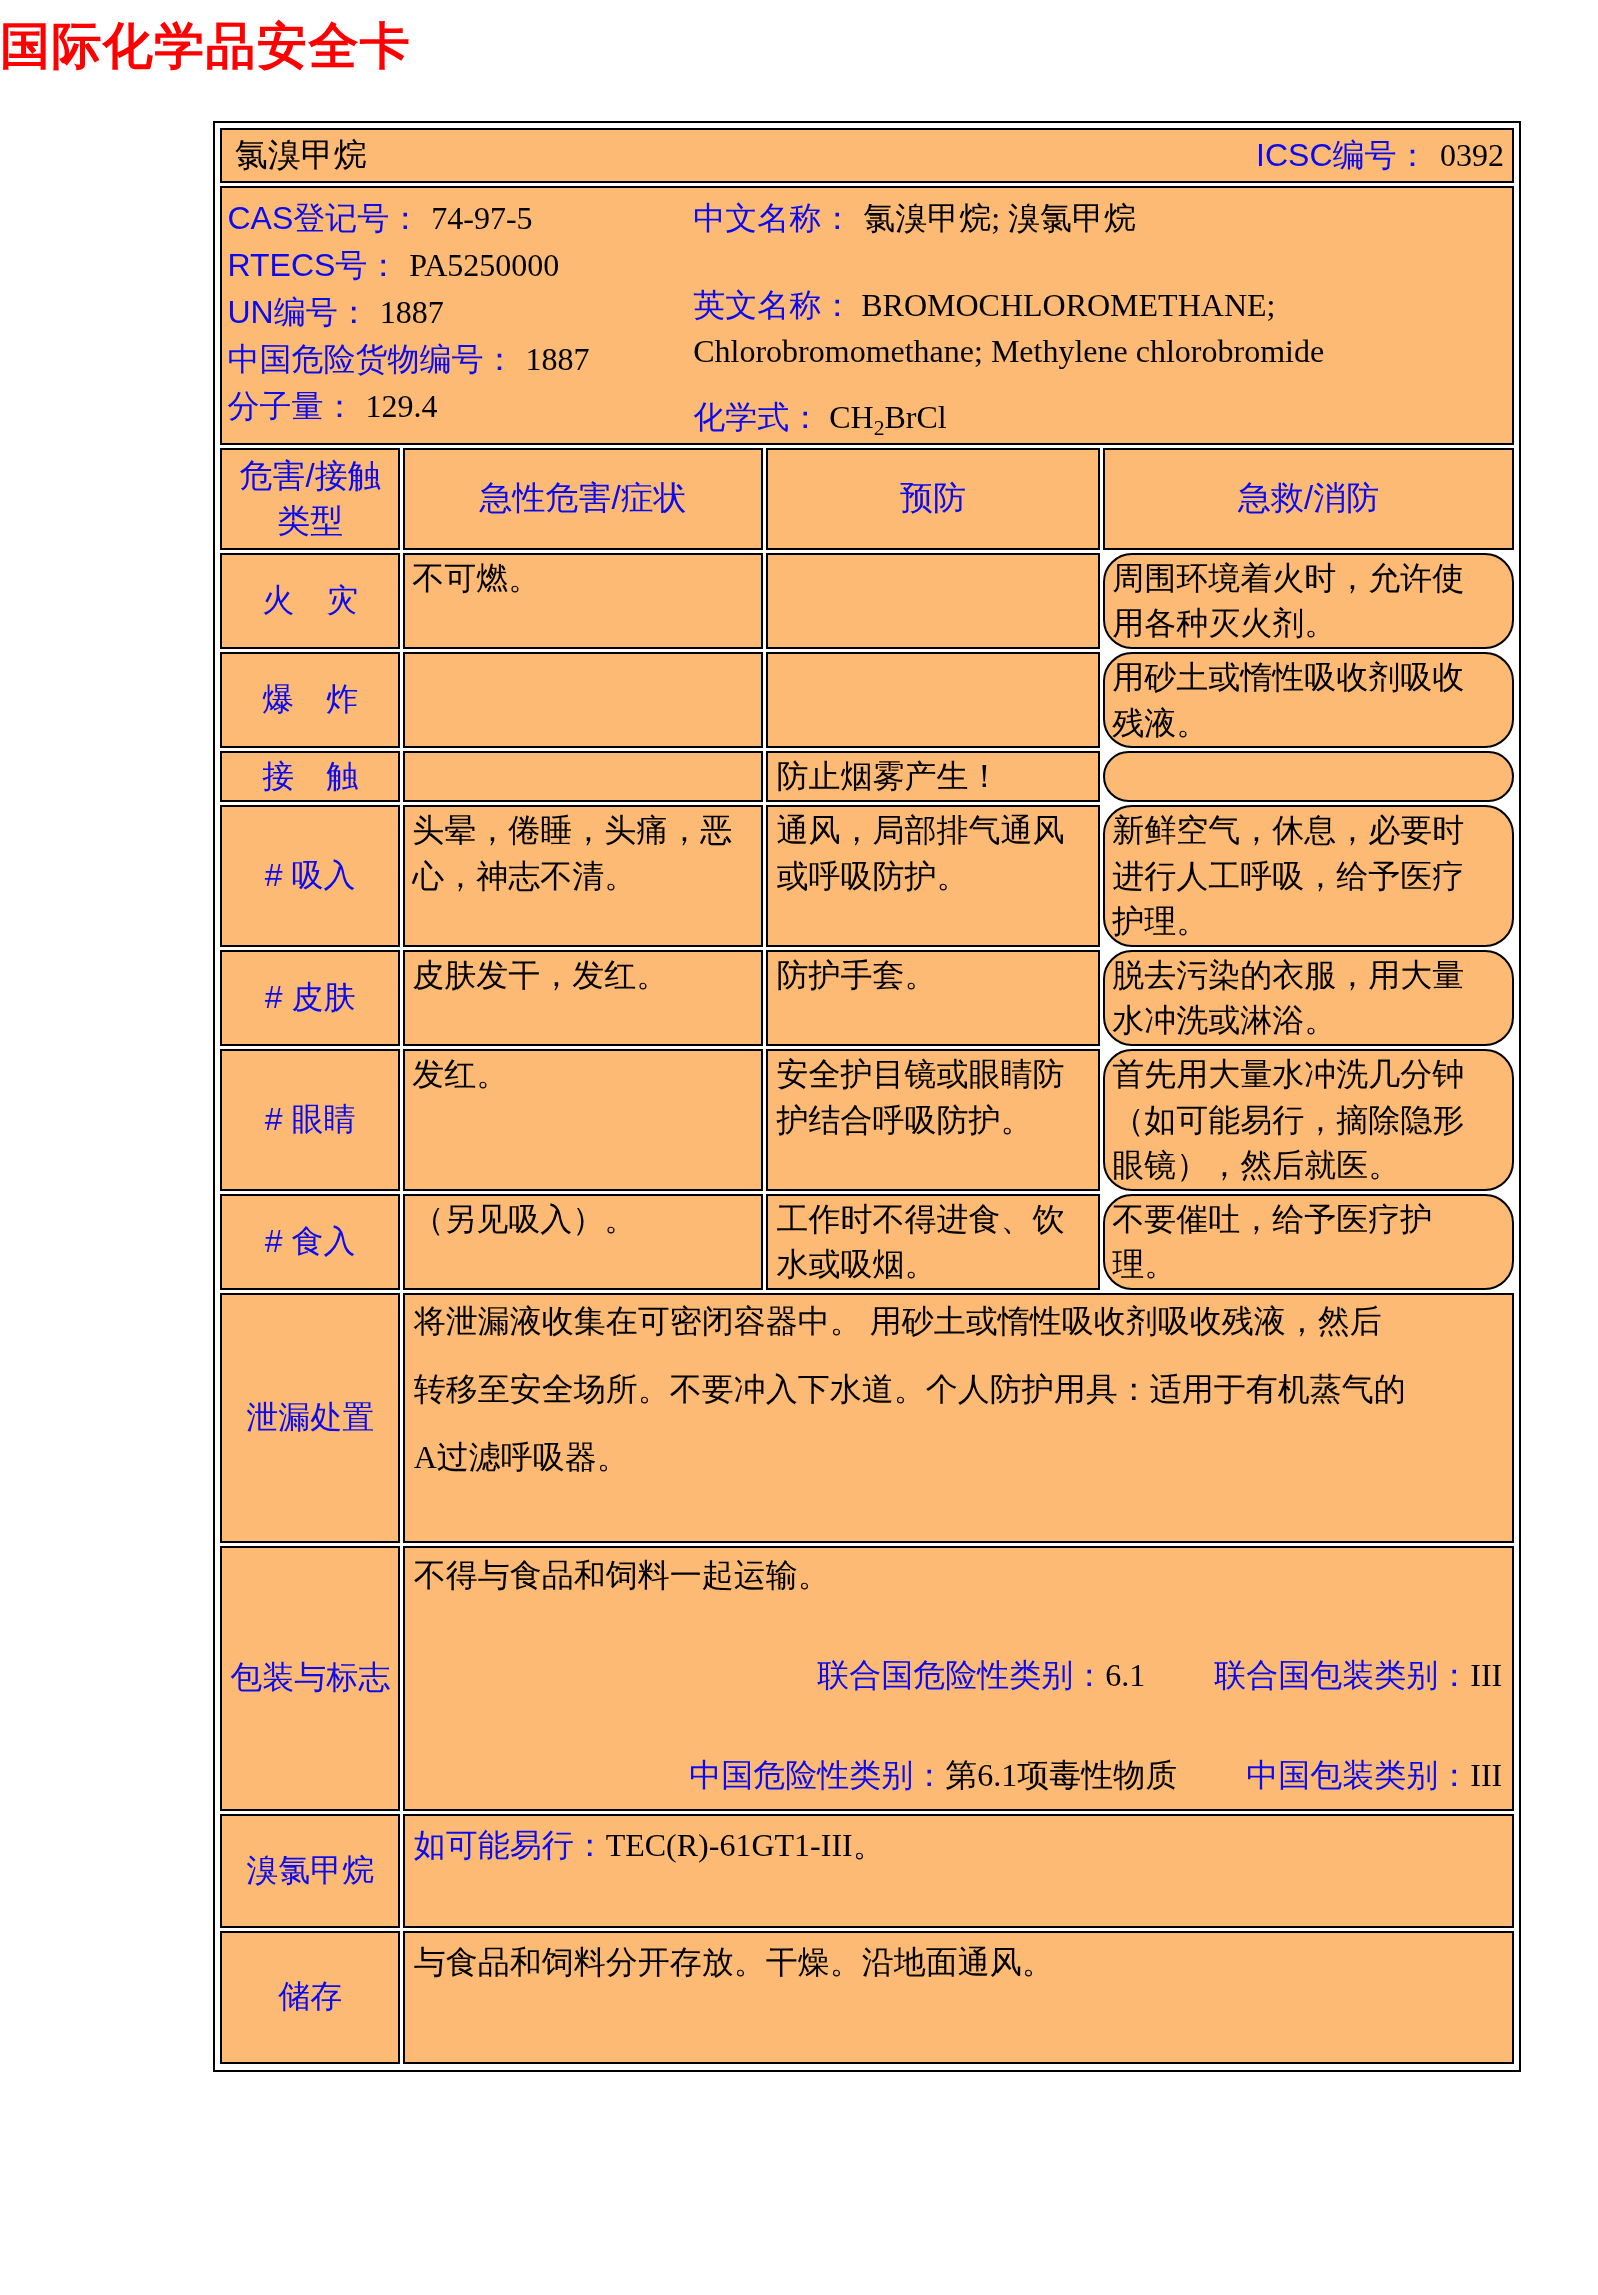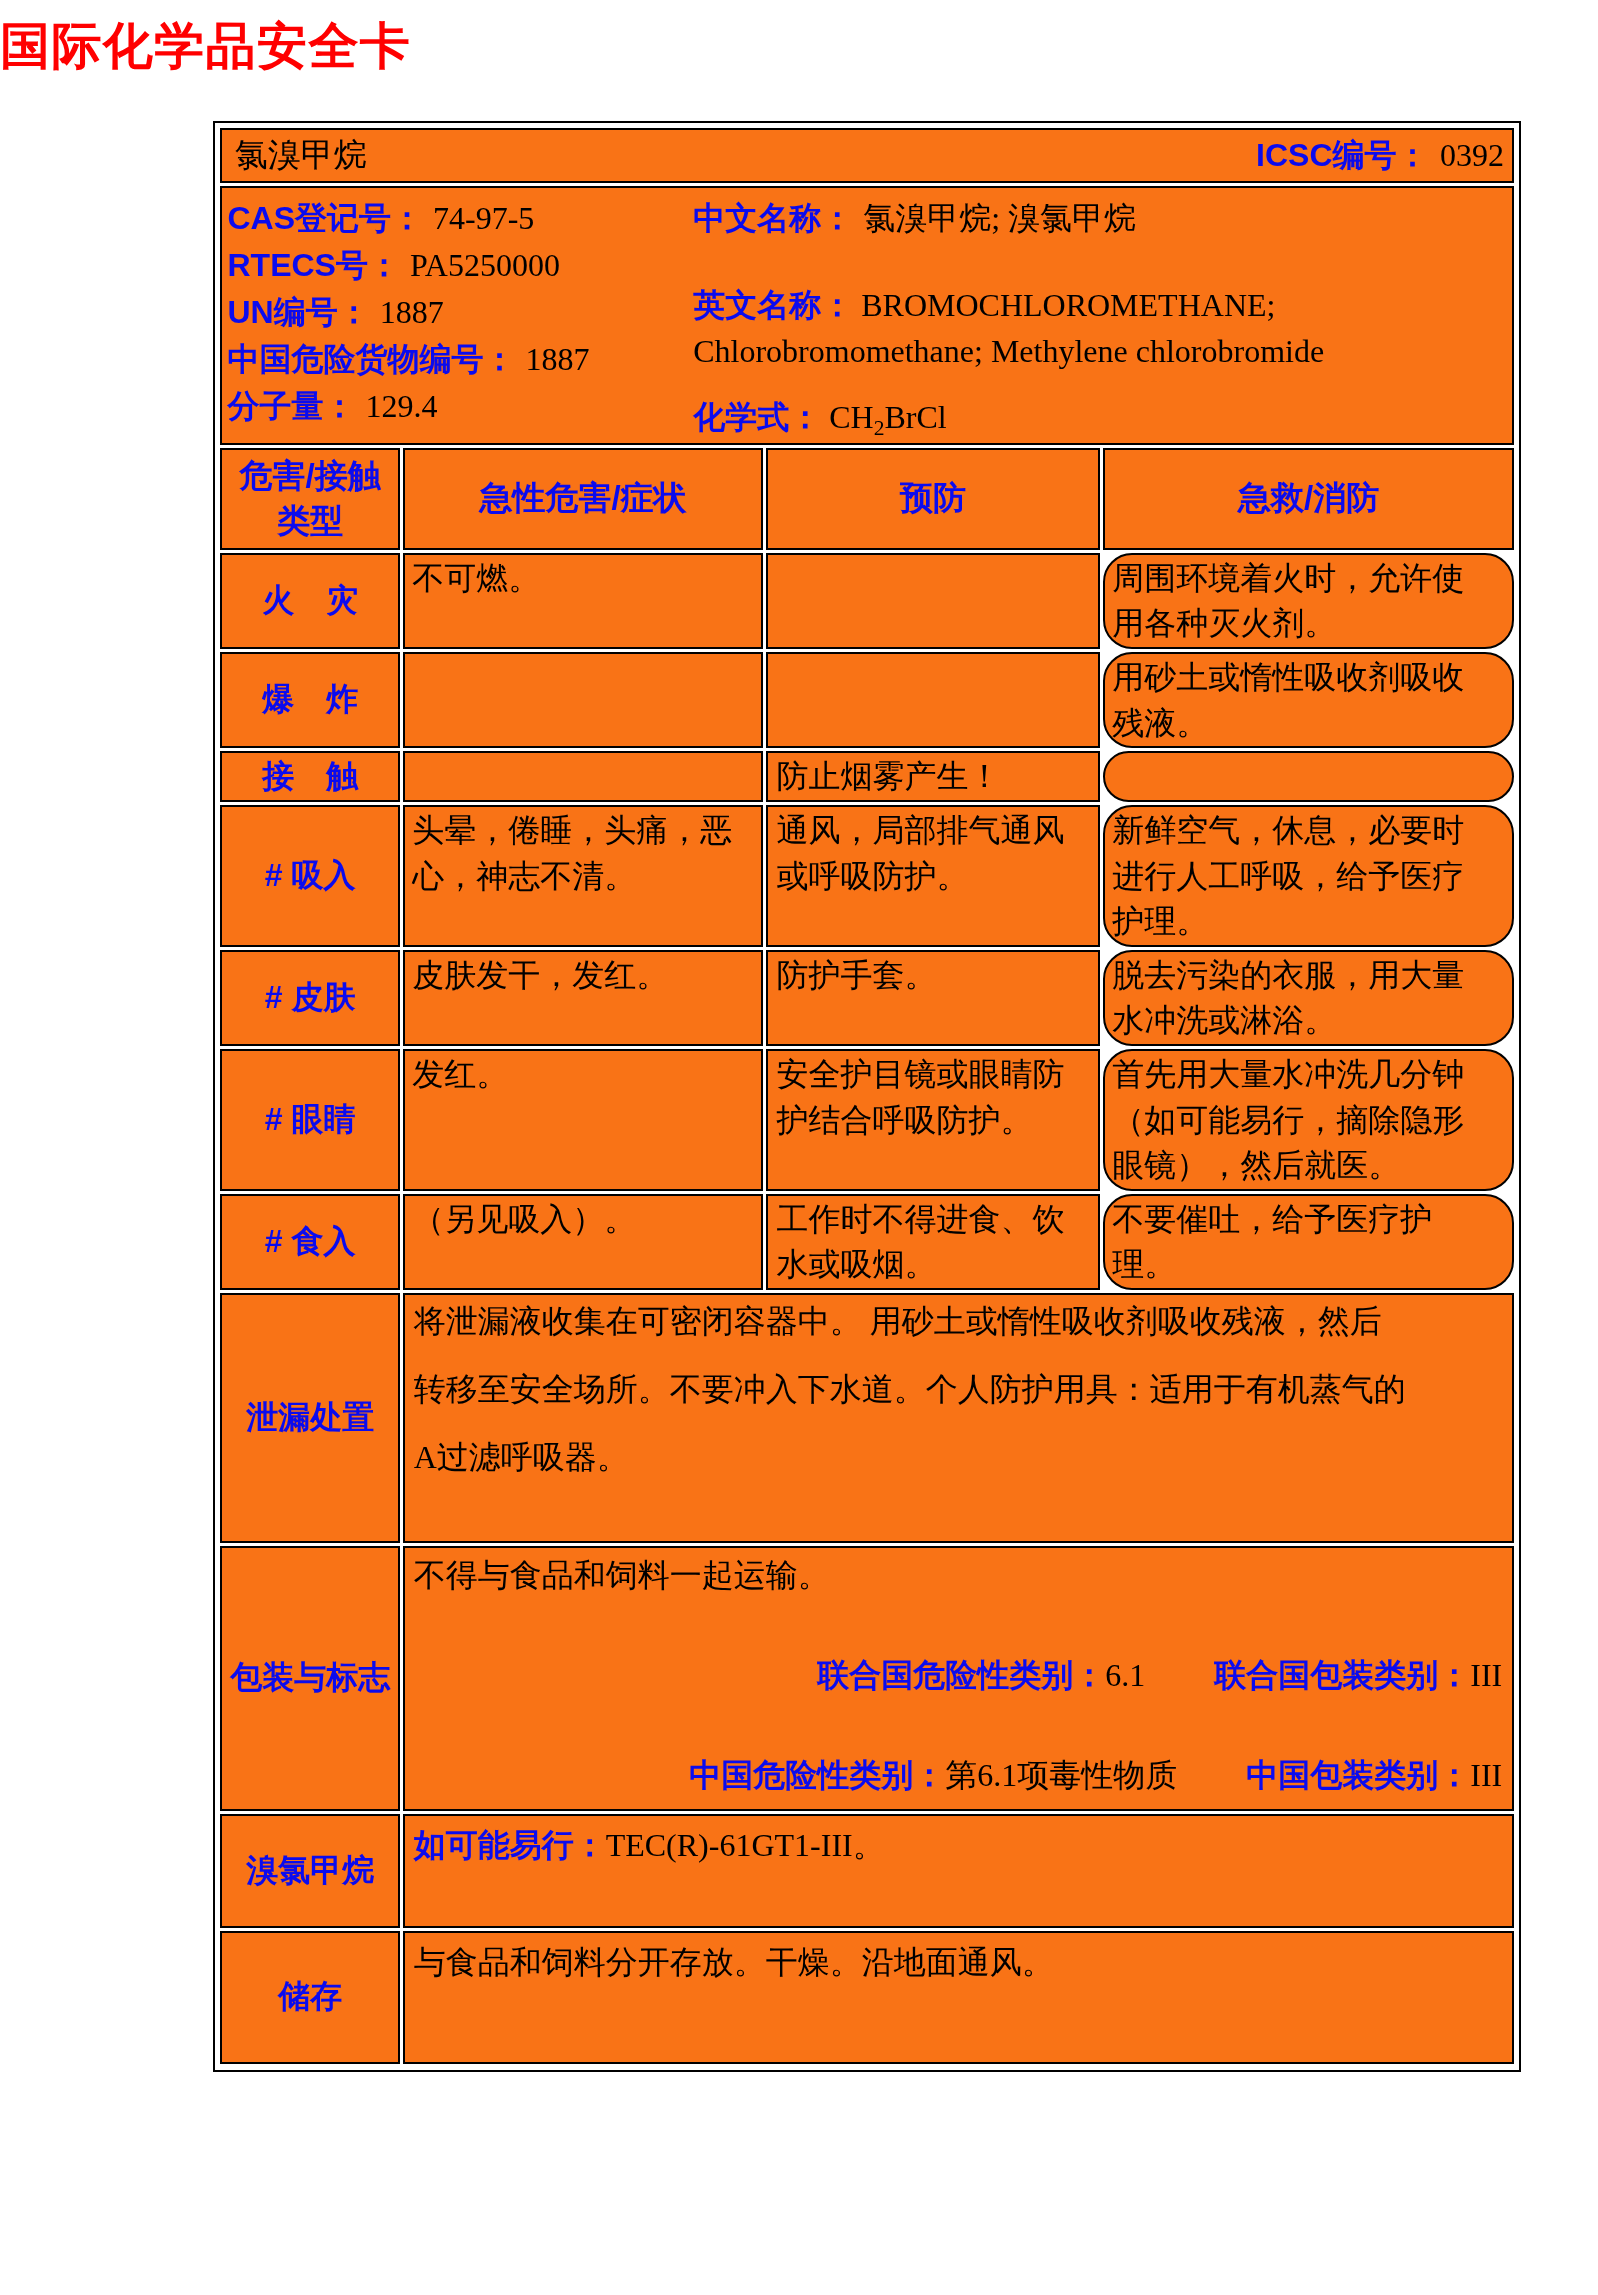--- a/index.html
+++ b/index.html
@@ -36,42 +36,42 @@
   }
   table.grid{
     width:100%;
     border-collapse:separate;
     border-spacing:3.6px;
     table-layout:fixed;
   }
   table.grid td{
     border:2.2px solid var(--ink);
     vertical-align:top;
-    background:#f97316;
+    background:#fdba74;
     overflow:hidden;
   }
   
   .row-chem td{height:49px}
   .row-info td{height:229px}
   .row-head td{height:92px}
   .row-fire td{height:83px}
   .row-expl td{height:73px}
   .row-cont td{height:36px}
   .row-inh td{height:118px}
   .row-skin td{height:75px}
   .row-eye td{height:122px}
   .row-ing td{height:63px}
   .row-spill td{height:243px}
   .row-pack td{height:258px}
   .row-emer td{height:107px}
   .row-stor td{height:127px}
 
   .blue-label{
     font-family:"Liberation Sans","DejaVu Sans",sans-serif;
-    font-weight:bold;
+    font-weight:normal;
     color:var(--blue);
   }
   .black-val{
     font-family:"Liberation Serif","DejaVu Serif",serif;
     color:var(--ink);
   }
   .chem-flex{
     display:flex;
     justify-content:space-between;
     align-items:center;

